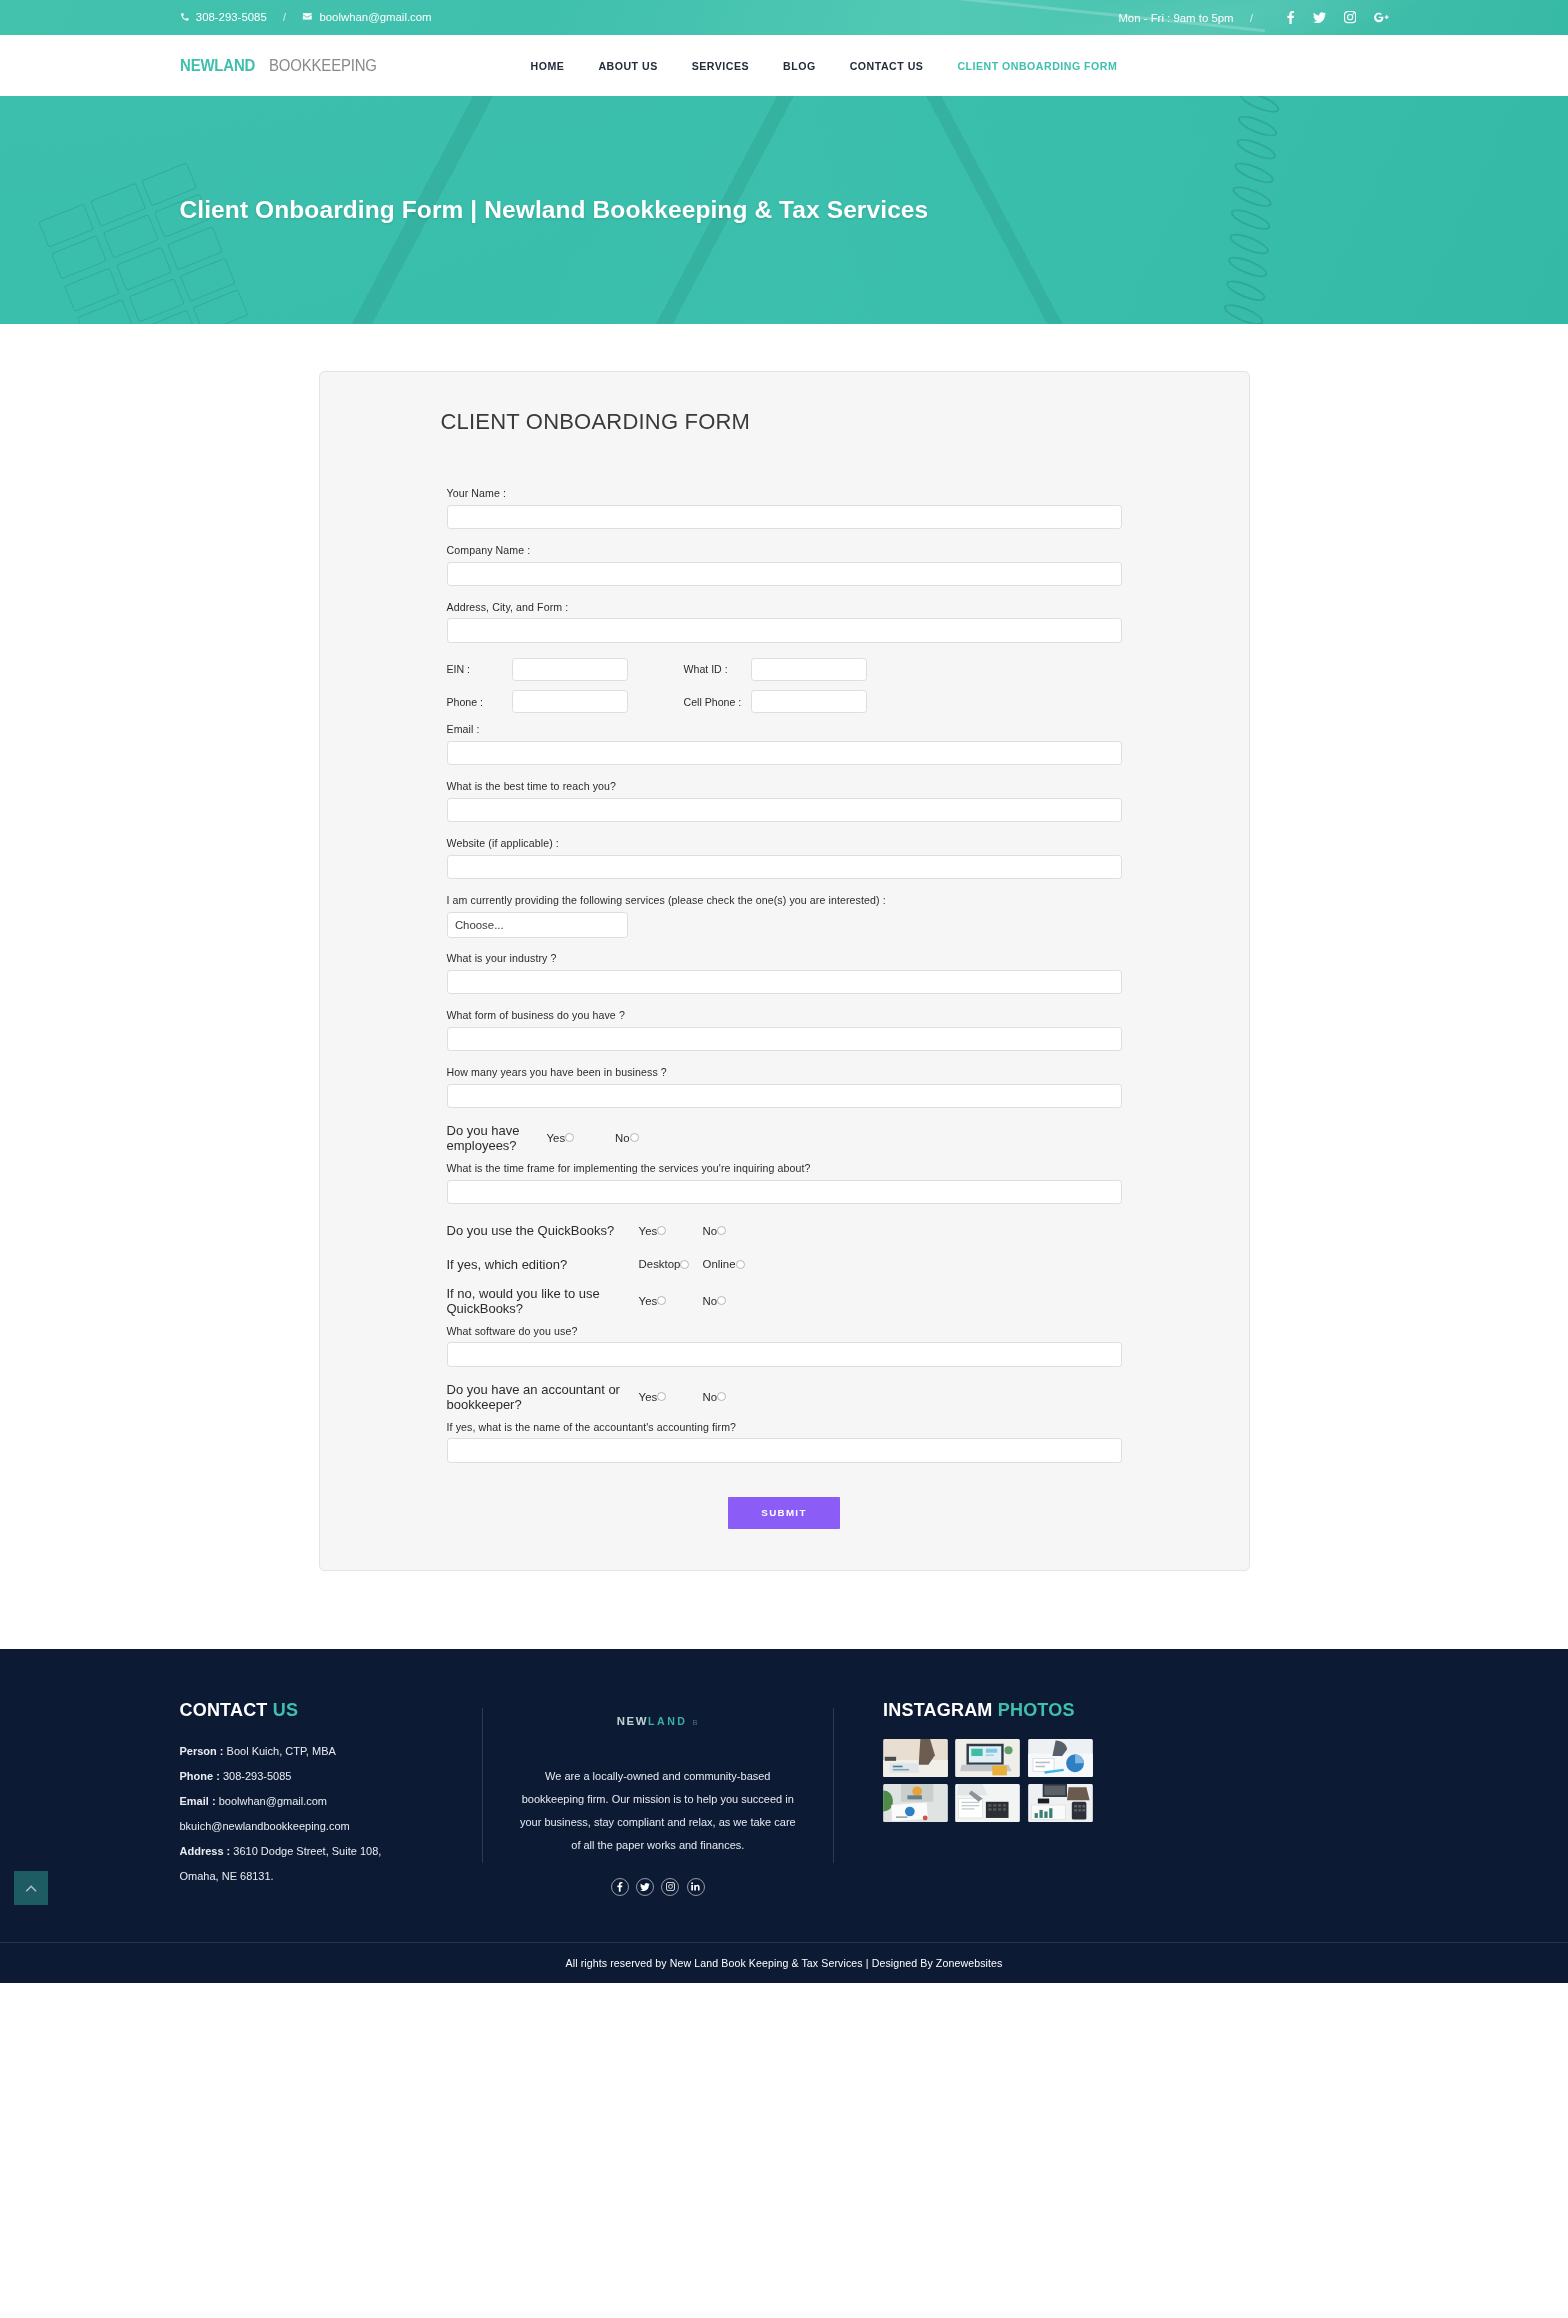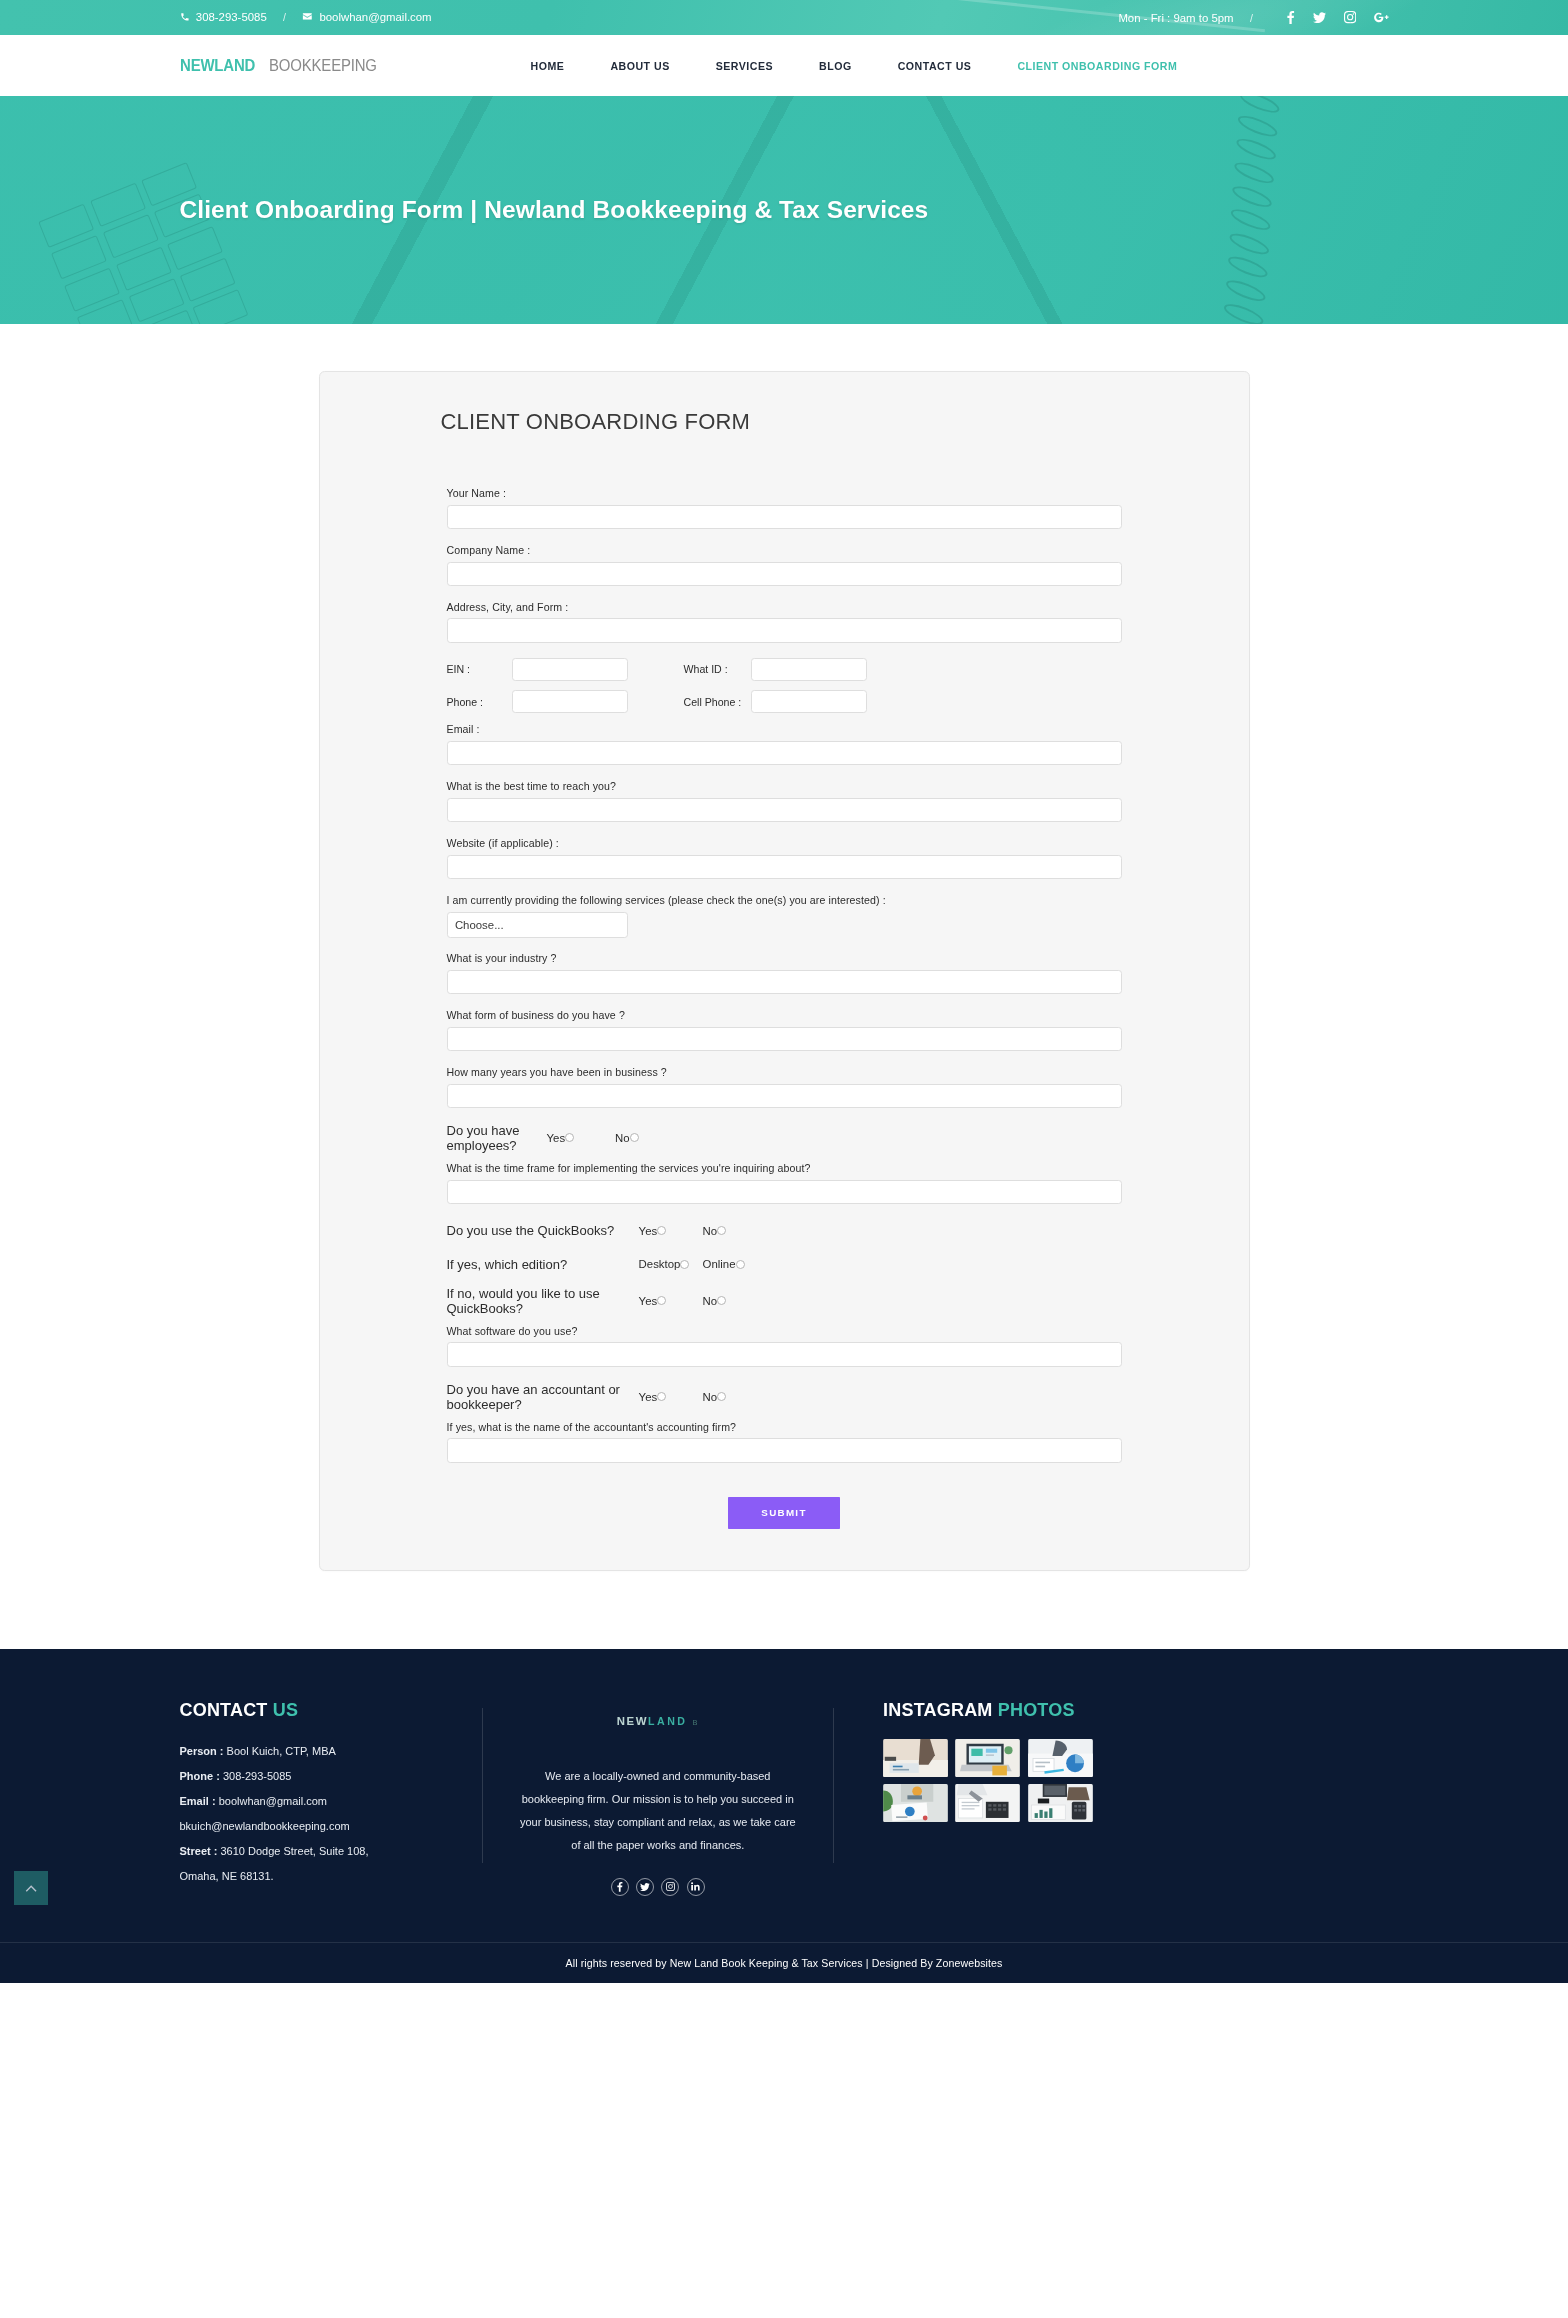--- a/index.html
+++ b/index.html
@@ -70,21 +70,21 @@
   .logo .l1 {
     color: #3fc0ad; font-weight: 700; font-size: 17px;
     font-family: "Liberation Sans Narrow", "Liberation Sans", sans-serif;
     transform: scaleX(0.88); transform-origin: left center; letter-spacing: -0.2px;
   }
   .logo .l2 {
     color: #8a8a8a; font-weight: 400; font-size: 17px; margin-left: 4.1px;
     font-family: "Liberation Sans Narrow", "Liberation Sans", sans-serif;
     transform: scaleX(0.88); transform-origin: left center; letter-spacing: -0.2px;
   }
-  .nav { margin-left: 139px; display: flex; align-items: center; gap: 46px; }
+  .nav { margin-left: 139px; display: flex; align-items: center; gap: 34px; }
   .nav a {
     font-size: 10.6px; color: #222b3a; text-decoration: none;
     font-weight: 600; letter-spacing: 0.5px; white-space: nowrap;
   }
   .nav a.active { color: #3fc0ad; }
 
   
   .hero {
     height: 228px;
     position: relative;
@@ -535,21 +535,21 @@
         <span>308-293-5085</span>
       </div>
       <div class="fline">
         <b>Email :</b>
         <span>boolwhan@gmail.com</span>
       </div>
       <div class="fline">
         <span>bkuich@newlandbookkeeping.com</span>
       </div>
       <div class="fline">
-        <b>Street :</b>
+        <b>Address :</b>
         <span>3610 Dodge Street, Suite 108,</span>
       </div>
       <div class="fline">
         <span>Omaha, NE 68131.</span>
       </div>
     </div>
 
     <div class="fdiv"></div>
 
     <div class="fcol fcol-2">

